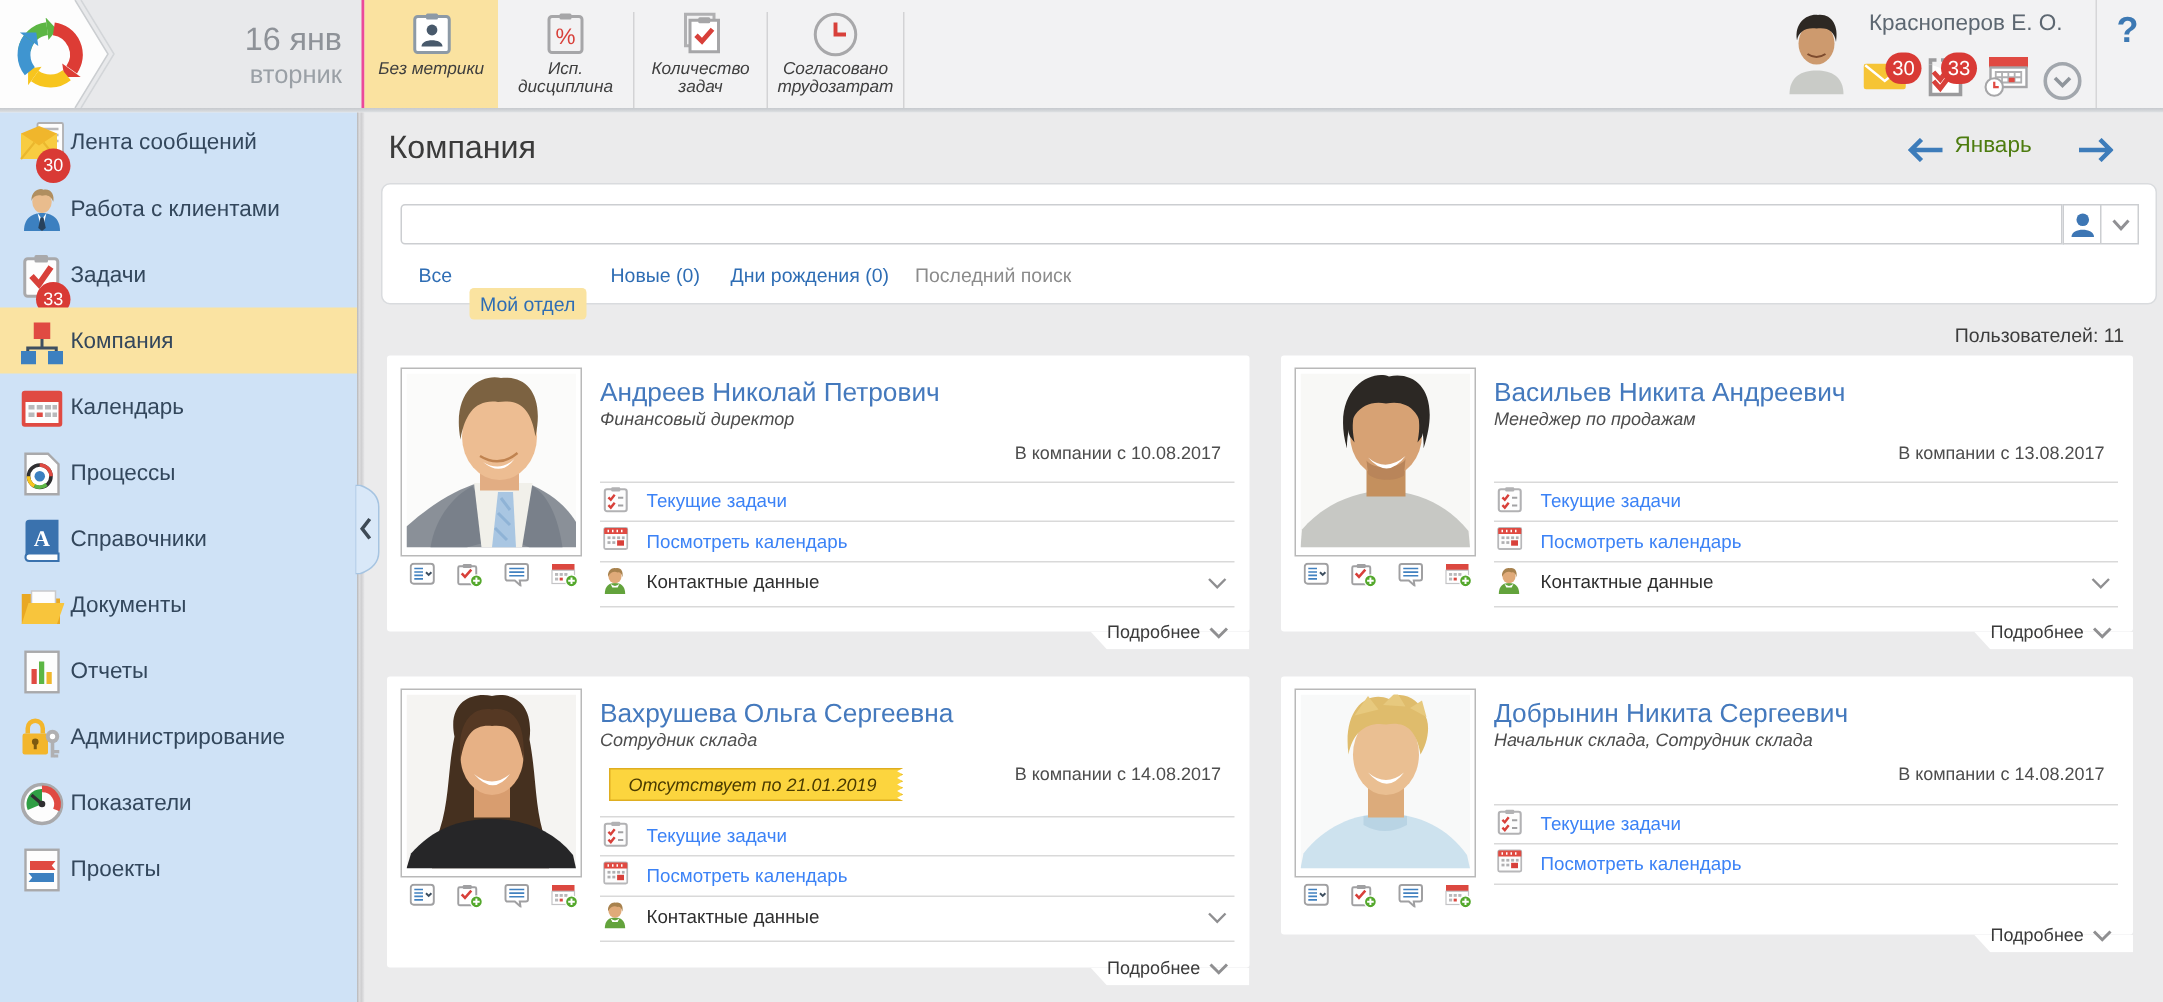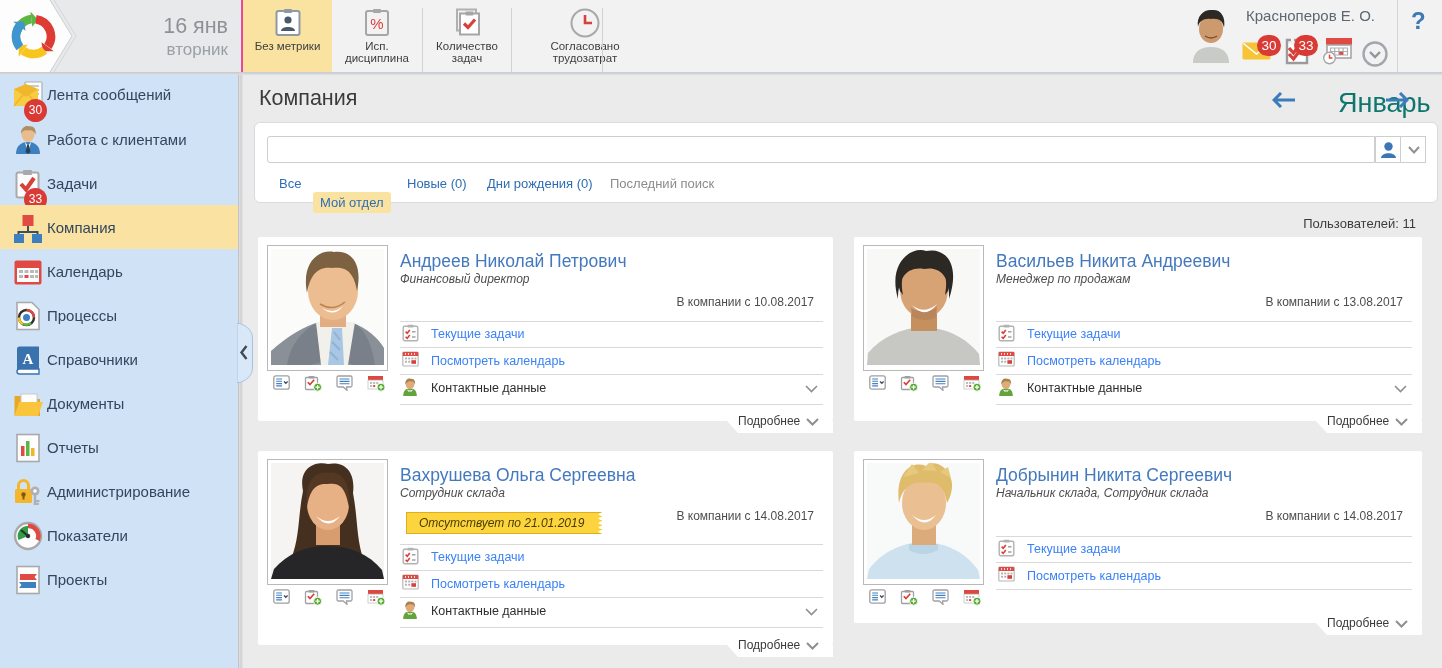--- a/index.html
+++ b/index.html
@@ -9,42 +9,42 @@
 
 
 .topbar { position:absolute; left:0; top:0; width:1442px; height:75px; background:#f2f2f3; }
 .topband { position:absolute; left:0; top:72px; width:1442px; height:3px; background:linear-gradient(180deg,#c7cace 0%,#ced1d5 40%,#e0e2e4 100%); }
 .logoarea { position:absolute; left:0; top:0; width:243px; height:72px; background:#e8e9eb; border-right:2px solid #ec4899; }
 .date { position:absolute; right:13px; top:14px; text-align:right; }
 .date .d1 { font-size:21.5px; color:#8e9298; line-height:24px; }
 .date .d2 { font-size:17px; color:#9aa0a6; line-height:23px; }
 
 .tbtn { position:absolute; top:0; height:72px; text-align:center; color:#3e3e3e; font-size:11.5px; line-height:11.5px; }
-.tbtn .lbl { position:absolute; left:0; right:0; top:41px; line-height:11.5px; }
+.tbtn .lbl { position:absolute; left:0; right:0; top:41px; line-height:11.5px;font-style:italic; }
 .tbtn svg { position:absolute; top:8px; left:50%; transform:translateX(-50%); }
 .tbtn.active { background:#fae2a0; }
 .tsep { position:absolute; top:8px; height:64px; width:1px; background:#d3d3d5; }
 
 .user-name { position:absolute; left:1246px; top:7px; font-size:15px; color:#5d6771; }
 .qmark { position:absolute; left:1411px; top:7px; font-size:24px; font-weight:bold; color:#3d79b3; }
 .topsep { position:absolute; left:1397px; top:0; width:1px; height:72px; background:#d6d6d8; }
 .badge { position:absolute; background:#d93a35; color:#fff; border-radius:50%; text-align:center; font-size:12px; }
 .badge2 { position:absolute; background:#d93a35; color:#fff; border-radius:11px; text-align:center; font-size:13.5px; width:24px; height:21px; line-height:21px; }
 
 
 .sidebar { position:absolute; left:0; top:75px; width:238px; height:593px; background:#cfe2f6; }
 .sidestrip { position:absolute; left:238px; top:75px; width:5px; height:593px; background:linear-gradient(90deg,#b6b6b8 0%,#dcdcde 30%,#d0d0d2 60%,#e6e6e8 100%); }
 .sitem { position:absolute; left:0; width:238px; height:44px; }
 .sitem.active { background:#fae3a2; }
 .sitem .ico { position:absolute; left:13px; top:8px; width:29px; height:29px; }
 .sitem .txt { position:absolute; left:47px; top:14px; font-size:15px; color:#33475c; }
 
 
 .h1 { position:absolute; left:259px; top:86px; font-size:21.5px; color:#3b3b3b; }
-.month { position:absolute; left:1338px; top:88px; font-size:27px; color:#0f766e; }
+.month { position:absolute; left:1303px; top:88px; font-size:15px; color:#4d7c0f; }
 .panel { position:absolute; left:254px; top:122px; width:1184px; height:81px; background:#fff; border:1px solid #d9dbde; border-radius:6px; }
 .sinput { position:absolute; left:267px; top:136px; width:1108px; height:27px; background:#fff; border:1px solid #ccced1; border-radius:3px 0 0 3px; }
 .sbtn { position:absolute; top:136px; width:25px; height:27px; background:#fff; border:1px solid #ccced1; }
 .tabs { position:absolute; top:176px; font-size:13px; }
 .tab { color:#2e6db4; }
 .tab.sel { background:#fae3a0; border-radius:3px; padding:0 7px; line-height:21px; display:inline-block; }
 .tab.gray { color:#8b8b8b; }
 .usercount { position:absolute; top:216px; left:1200px; width:216px; text-align:right; font-size:13px; color:#3c3c3c; }
 
 
@@ -112,21 +112,21 @@
   <div class="tbtn" style="left:423px;width:88px;">
     <svg width="27" height="28" viewBox="0 0 27 28">
       <rect x="3.5" y="1.5" width="19" height="21" fill="none" stroke="#b0b0b2" stroke-width="2"></rect>
       <rect x="6.5" y="5.5" width="19" height="21" fill="#fff" stroke="#a6a6a8" stroke-width="2"></rect>
       <rect x="12" y="3.5" width="8" height="4" rx="1" fill="#a6a6a8"></rect>
       <path d="M 10.5 15.5 L 14.5 19.5 L 21.5 11.5" stroke="#d8403a" stroke-width="3.2" fill="none"></path>
     </svg>
     <div class="lbl">Количество<br>задач</div>
   </div>
   <div class="tsep" style="left:511px"></div>
-  <div class="tbtn" style="left:540px;width:90px;">
+  <div class="tbtn" style="left:512px;width:90px;">
     <svg width="30" height="30" viewBox="0 0 30 30">
       <circle cx="15" cy="15" r="13.5" fill="none" stroke="#a8a8aa" stroke-width="2"></circle>
       <path d="M 15 7 L 15 15 L 22 15" stroke="#d8403a" stroke-width="2.6" fill="none"></path>
     </svg>
     <div class="lbl">Согласовано<br>трудозатрат</div>
   </div>
   <div class="tsep" style="left:602px"></div>
 
   <svg class="abs" style="left:1189px;top:7px" width="44" height="56" viewBox="0 0 44 56">
     <path d="M 4 56 C 4 44 12 40 22 40 C 32 40 40 44 40 56 Z" fill="#c9cbc7"></path>

